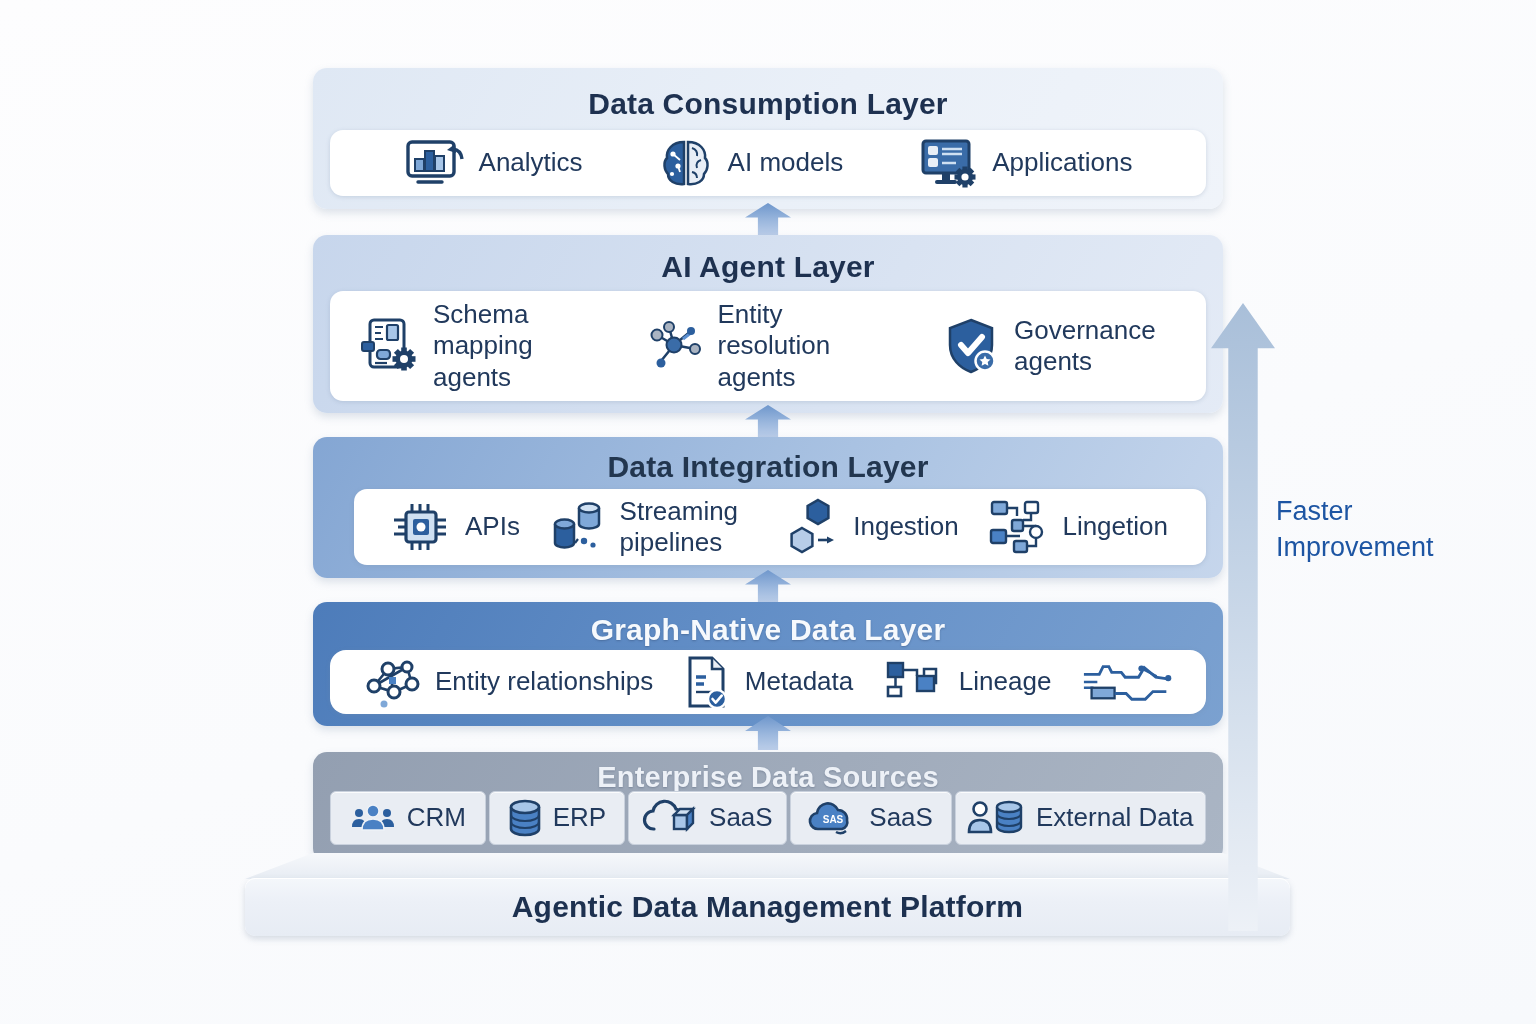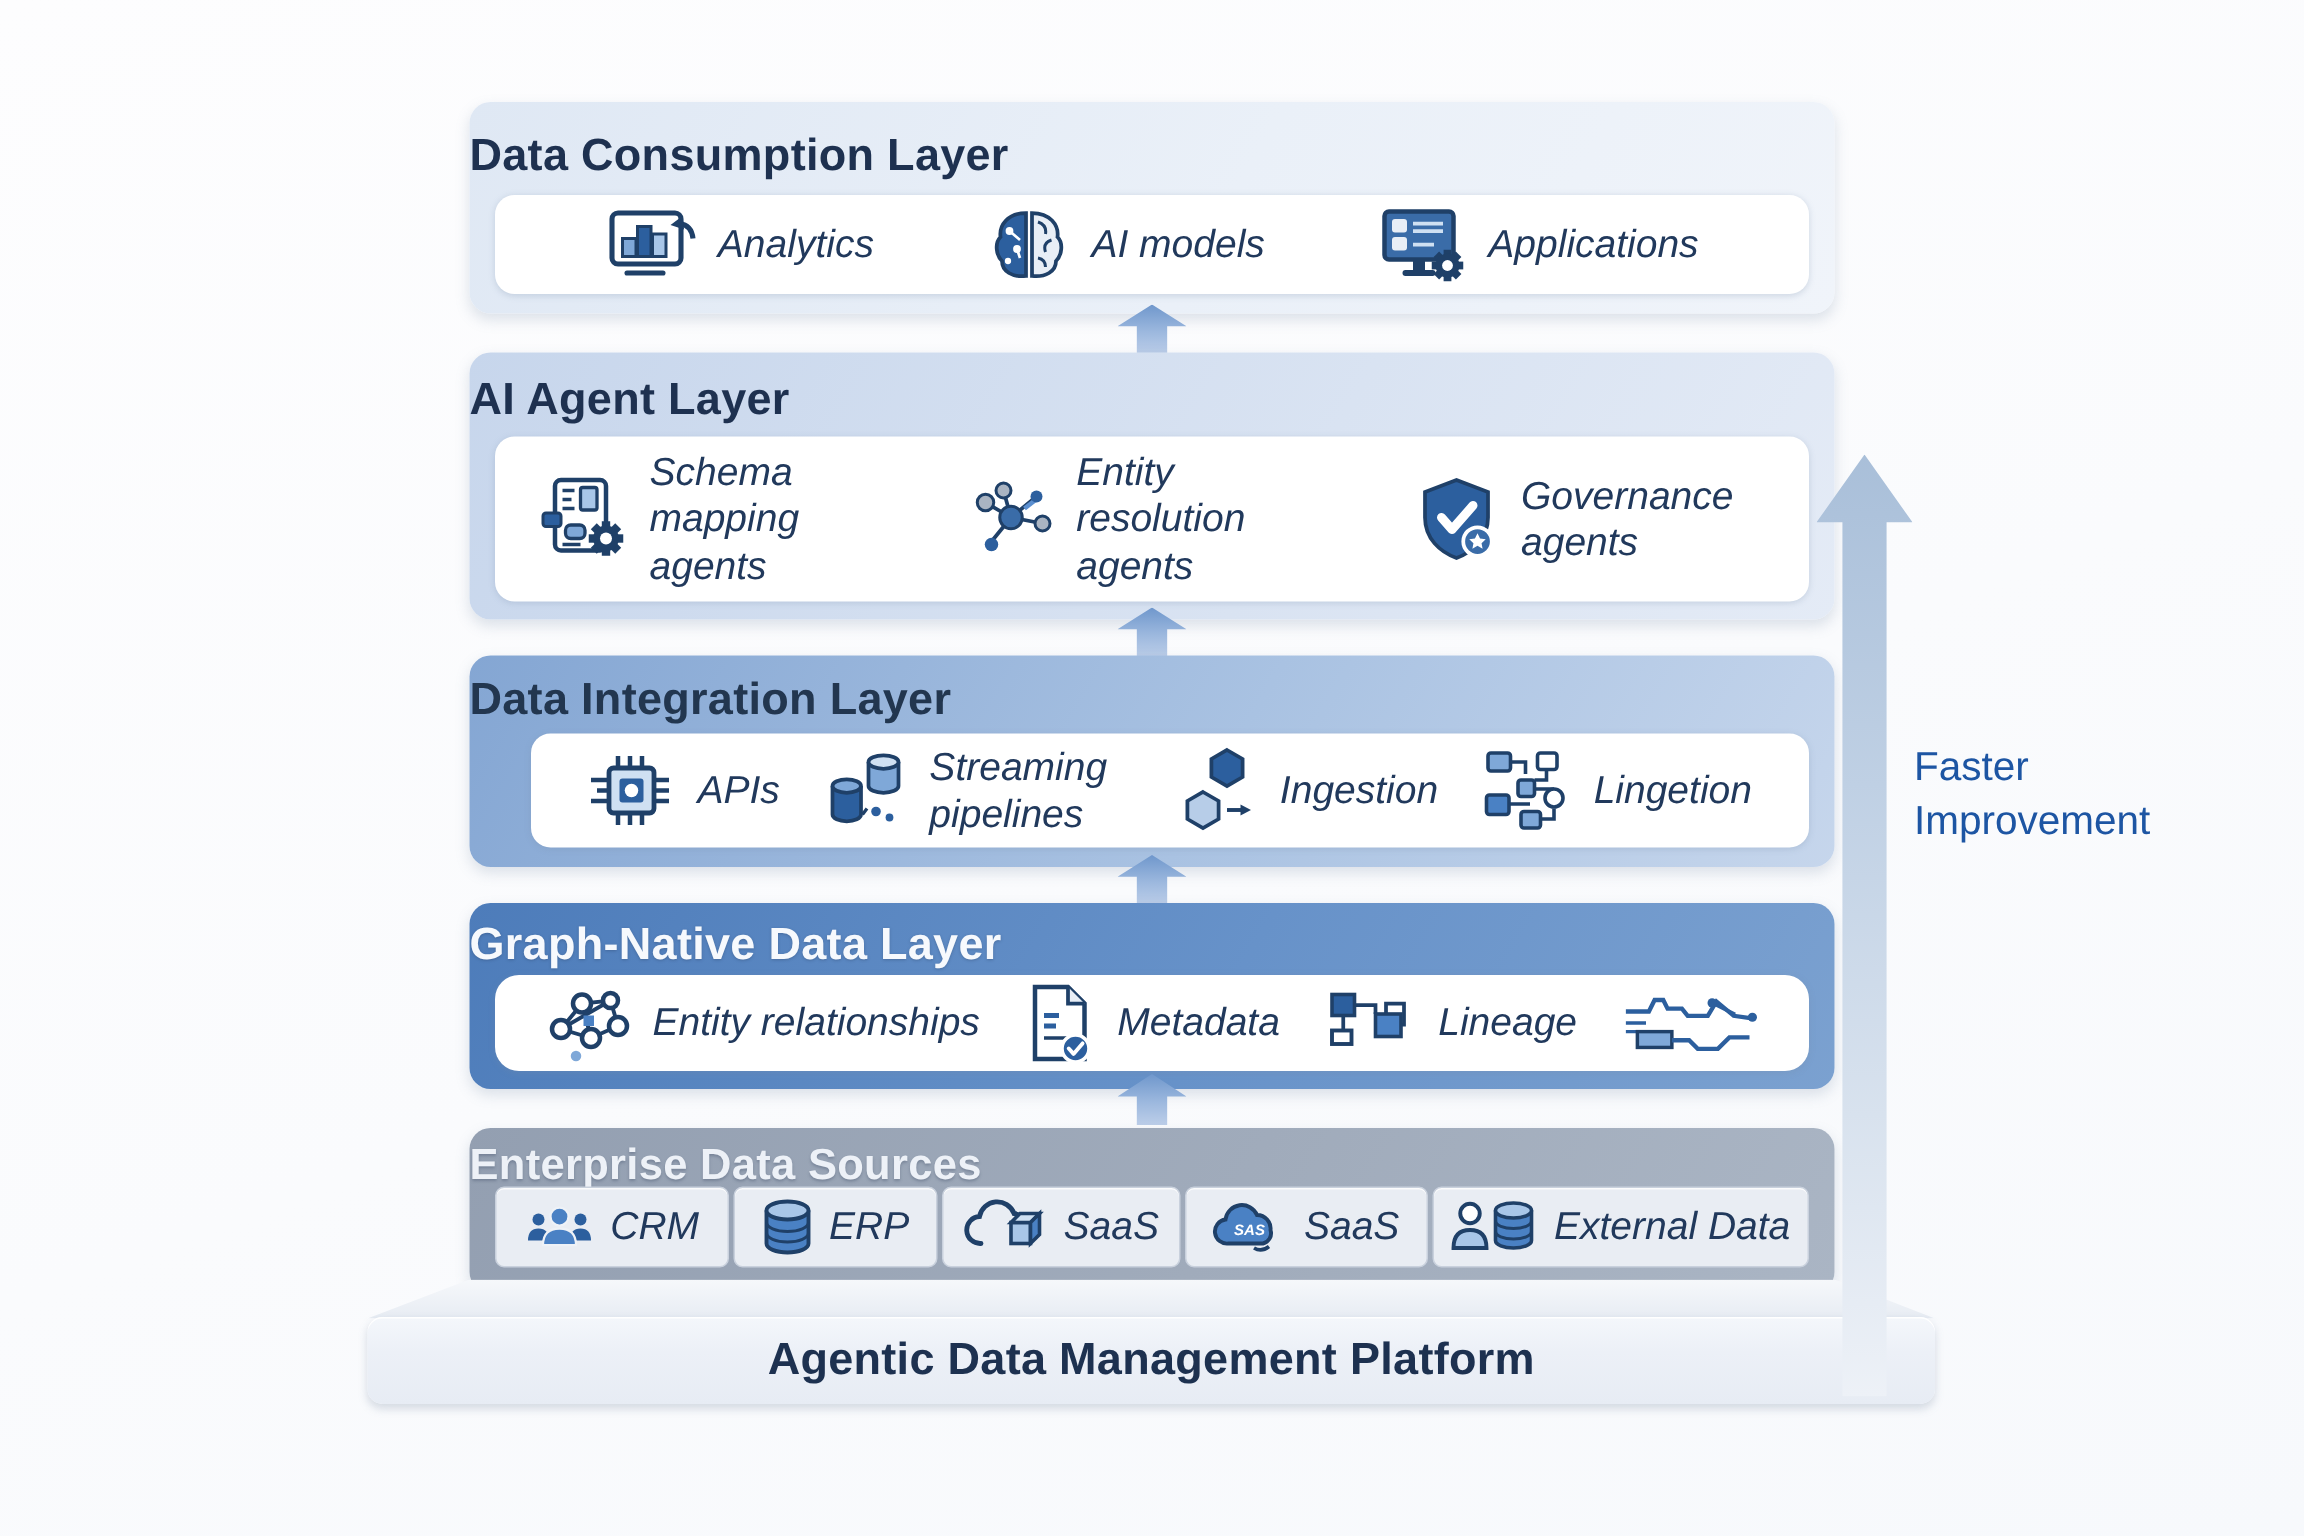--- a/index.html
+++ b/index.html
@@ -11,28 +11,28 @@
   }
   .canvas{position:absolute;inset:0;}
 
   
   .layer{
     position:absolute;left:313px;width:910px;
     border-radius:14px;
     box-shadow:0 4px 9px rgba(110,130,160,.22);
   }
   .layer-title{
-    text-align:left;font-weight:600;font-size:30px;color:#1e3150;
+    text-align:center;font-weight:600;font-size:30px;color:#1e3150;
     letter-spacing:.2px;
   }
   .inner{
     position:absolute;left:17px;right:17px;
     background:#ffffff;border-radius:13px;
     box-shadow:0 1px 4px rgba(120,140,170,.28);
-    display:flex;align-items:center;font-style:italic;
+    display:flex;align-items:center;
   }
   .item{display:flex;align-items:center;gap:15px;}
   .item-label{font-size:26px;color:#21395c;line-height:1.2;white-space:nowrap;}
   .wrap{white-space:normal;}
 
   
   .layer-consumption{top:68px;height:141px;background:linear-gradient(120deg,#dfe8f4 0%,#eaf0f8 55%,#f0f4fa 100%);}
   .layer-consumption .layer-title{padding-top:19px;}
   .layer-consumption .inner{top:62px;height:66px;justify-content:center;gap:76px;}
 

